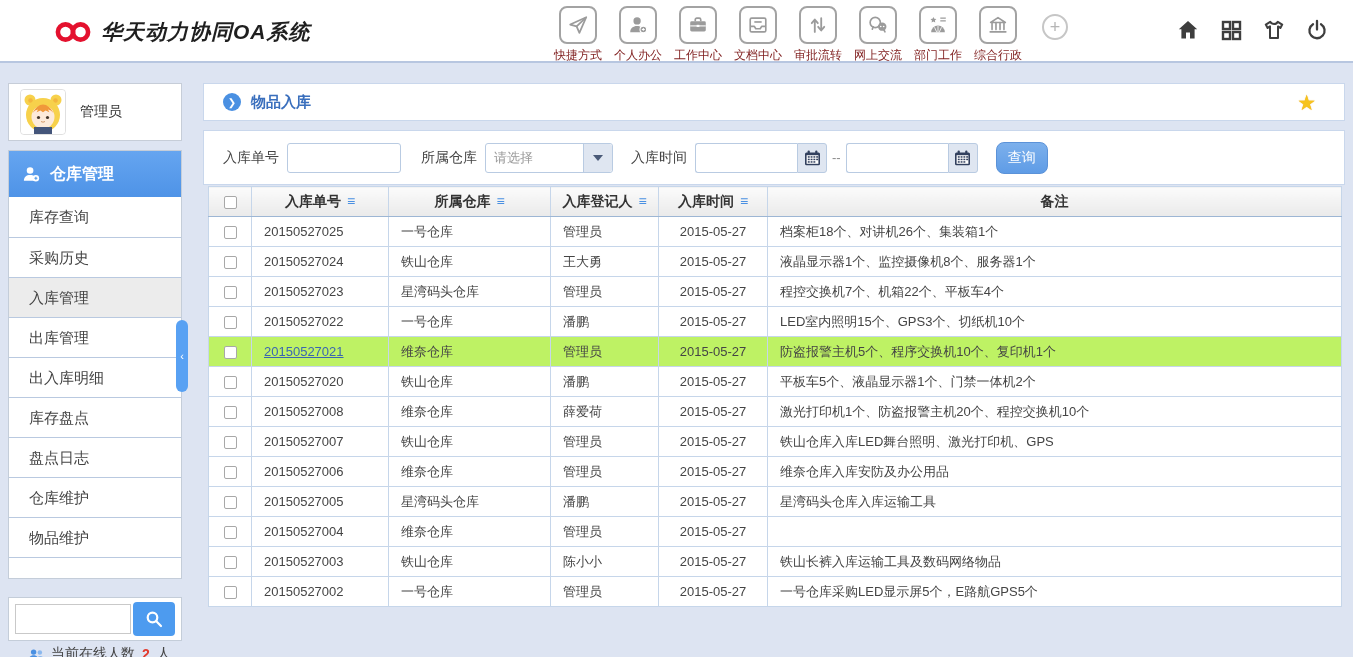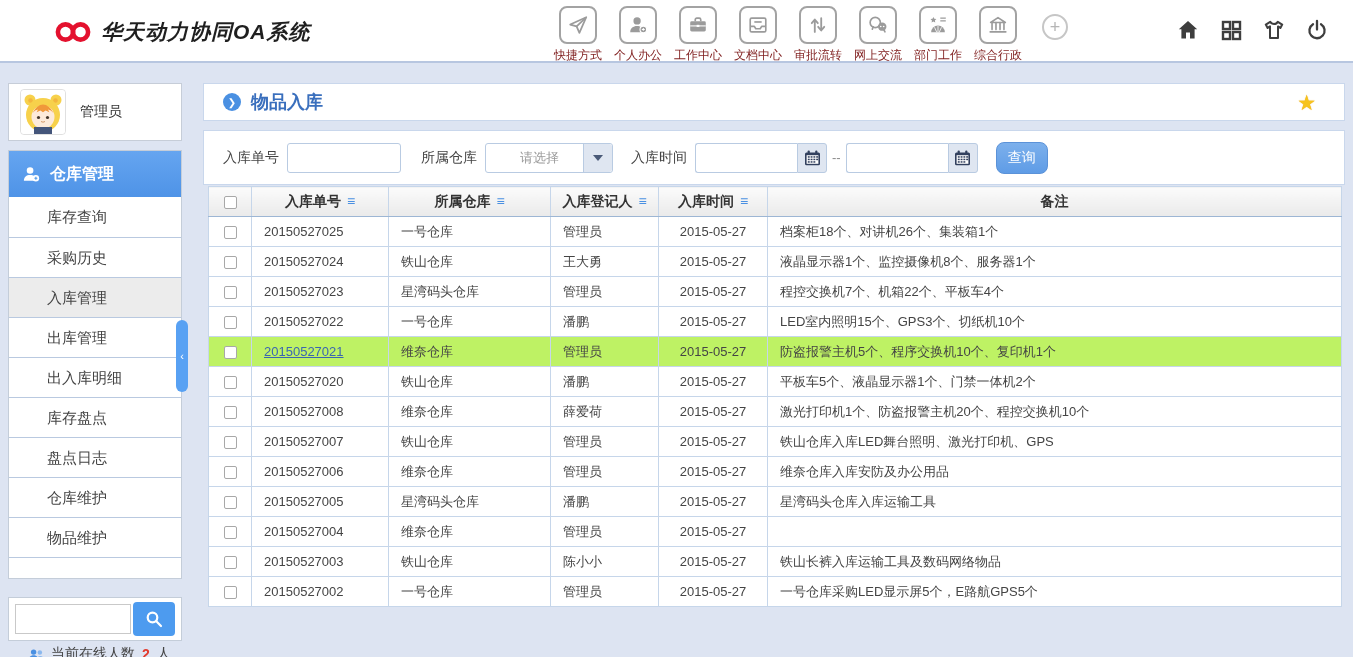--- a/index.html
+++ b/index.html
@@ -23,21 +23,21 @@
 
   
   .user-card { position:absolute; left:8px; top:83px; width:174px; height:58px; background:#fff;
                border:1px solid #c6cdd8; display:flex; align-items:center; }
   .avatar { margin-left:11px; width:46px; height:46px; border:1px solid #e0e0e0; border-radius:4px; overflow:hidden; }
   .user-name { margin-left:14px; font-size:14px; color:#333; }
 
   .menu { position:absolute; left:8px; top:150px; width:174px; background:#fff; border:1px solid #c4cdd9; }
   .menu-head { height:46px; background:linear-gradient(#65a5f0,#4e93e7); color:#fff; font-size:16px;
                font-weight:bold; display:flex; align-items:center; padding-left:13px; gap:9px; }
-  .menu-item { height:40px; line-height:40px; padding-left:38px; font-size:15px; color:#444;
+  .menu-item { height:40px; line-height:40px; padding-left:20px; font-size:15px; color:#444;
                border-top:1px solid #b9c9e0; cursor:pointer; background:#fff; }
   .menu-item.selected { background:#ececec; }
   .menu-empty { height:21px; border-top:1px solid #b9c9e0; }
 
   .collapse-handle { position:absolute; left:176px; top:320px; width:12px; height:72px; background:#58a1f3;
                      border-radius:6px; color:#fff; font-size:11px; display:flex; align-items:center;
                      justify-content:center; cursor:pointer; }
 
   .search-card { position:absolute; left:8px; top:597px; width:174px; height:44px; background:#fff;
                  border:1px solid #c4cdd9; display:flex; align-items:center; padding-left:6px; }
@@ -46,30 +46,30 @@
                 display:flex; align-items:center; justify-content:center; cursor:pointer; }
   .online-row { position:absolute; left:28px; top:645px; display:flex; align-items:center; gap:7px;
                 font-size:14px; color:#444; white-space:nowrap; }
   .online-count { color:#e23b2e; font-weight:bold; }
 
   
   .title-bar { position:absolute; left:203px; top:83px; width:1142px; height:38px; background:#fff;
                border:1px solid #c9d7ec; display:flex; align-items:center; }
   .title-chevron { margin-left:19px; width:18px; height:18px; border-radius:50%; background:#4a90e2; color:#fff;
                    font-size:10px; font-weight:bold; display:flex; align-items:center; justify-content:center; }
-  .page-title { margin-left:10px; font-size:18px; font-weight:bold; color:#3a6fbd; }
+  .page-title { margin-left:10px; font-size:15px; font-weight:bold; color:#3a6fbd; }
   .fav-star { position:absolute; right:28px; top:7px; font-size:21px; color:#f6c31d; text-shadow:0 0 1px #e8a21a; cursor:pointer; }
 
   .filter-bar { position:absolute; left:203px; top:130px; width:1142px; height:55px; background:#fff;
                 border:1px solid #c9d7ec; display:flex; align-items:center; padding-left:19px; }
   .f-label { font-size:14px; color:#444; white-space:nowrap; }
   .f-input { width:114px; height:30px; border:1px solid #b9cbe2; border-radius:3px; margin:0 0 0 8px;
              outline:none; padding:0 6px; font-size:13px; color:#444; background:#fff; }
   .f-select { margin-left:8px; width:128px; height:30px; border:1px solid #b9cbe2; border-radius:3px;
-              display:flex; align-items:center; background:#fff; cursor:pointer;padding-left:26px; }
+              display:flex; align-items:center; background:#fff; cursor:pointer; }
   .f-select-text { flex:1; padding-left:8px; font-size:13px; color:#999; }
   .f-select-btn { width:29px; height:28px; background:#dfe6f1; border-left:1px solid #b9cbe2;
                   border-radius:0 3px 3px 0; display:flex; align-items:center; justify-content:center; }
   .caret-down { width:0; height:0; border-left:5px solid transparent; border-right:5px solid transparent;
                 border-top:6px solid #4a5a78; }
   .f-date { width:102px; height:30px; border:1px solid #b9cbe2; border-right:none; border-radius:3px 0 0 3px;
             outline:none; padding:0 6px; font-size:13px; background:#fff; }
   .f-cal-btn { width:30px; height:30px; background:#dfe6f1; border:1px solid #b9cbe2; border-radius:0 3px 3px 0;
                display:flex; align-items:center; justify-content:center; cursor:pointer; }
   .f-sep { margin:0 5px; color:#8a8a8a; font-size:13px; }

